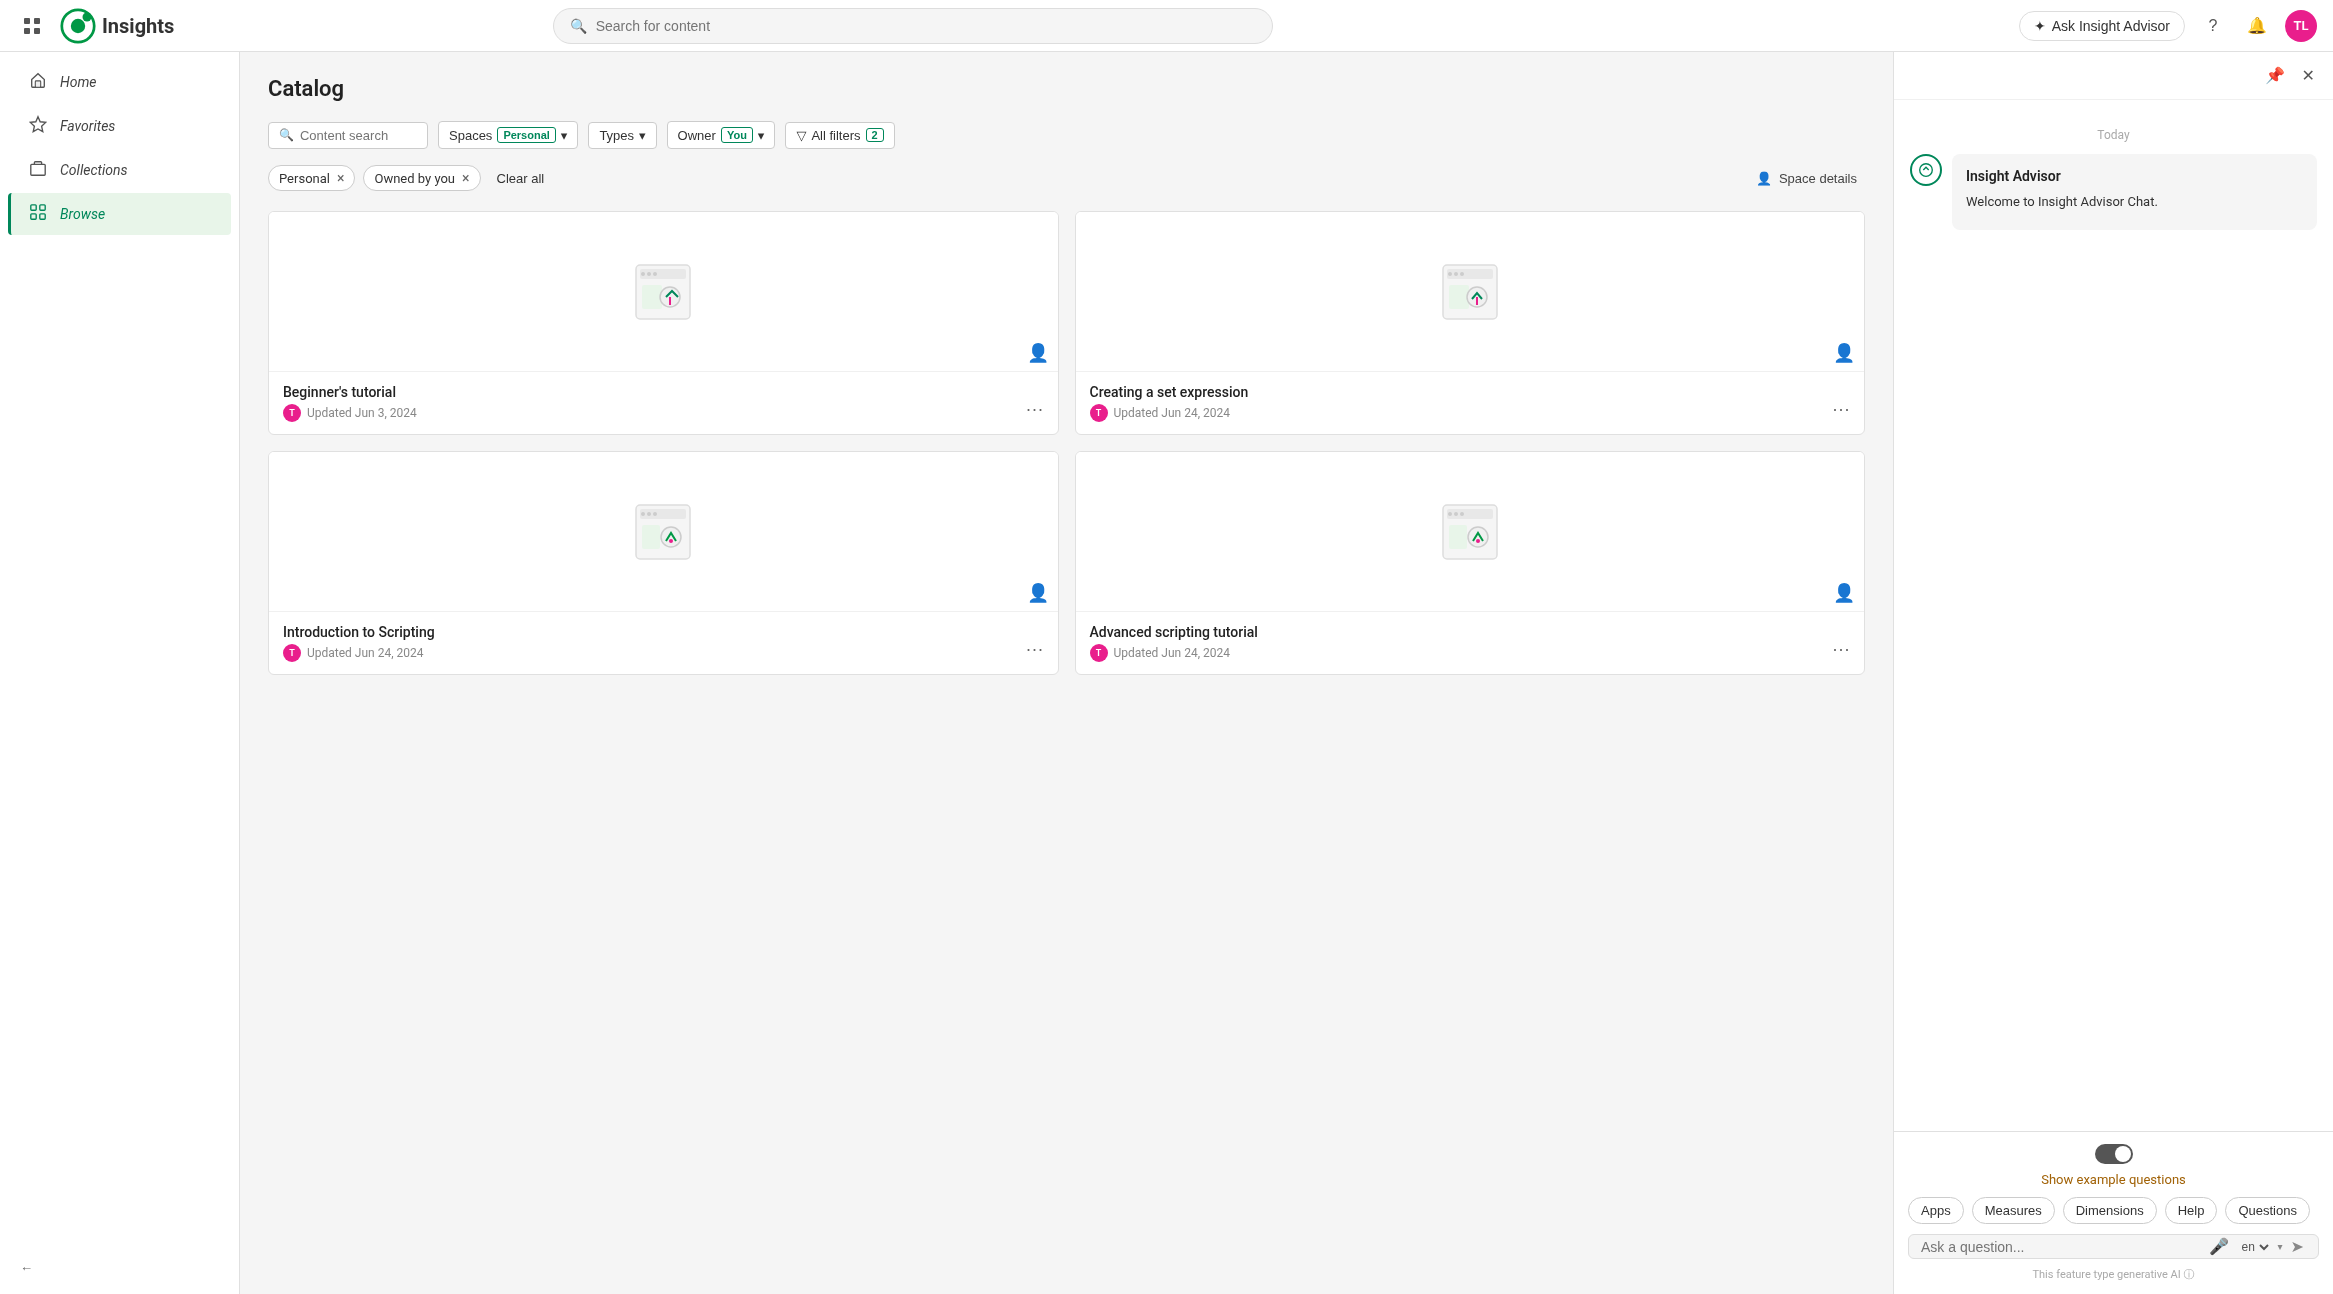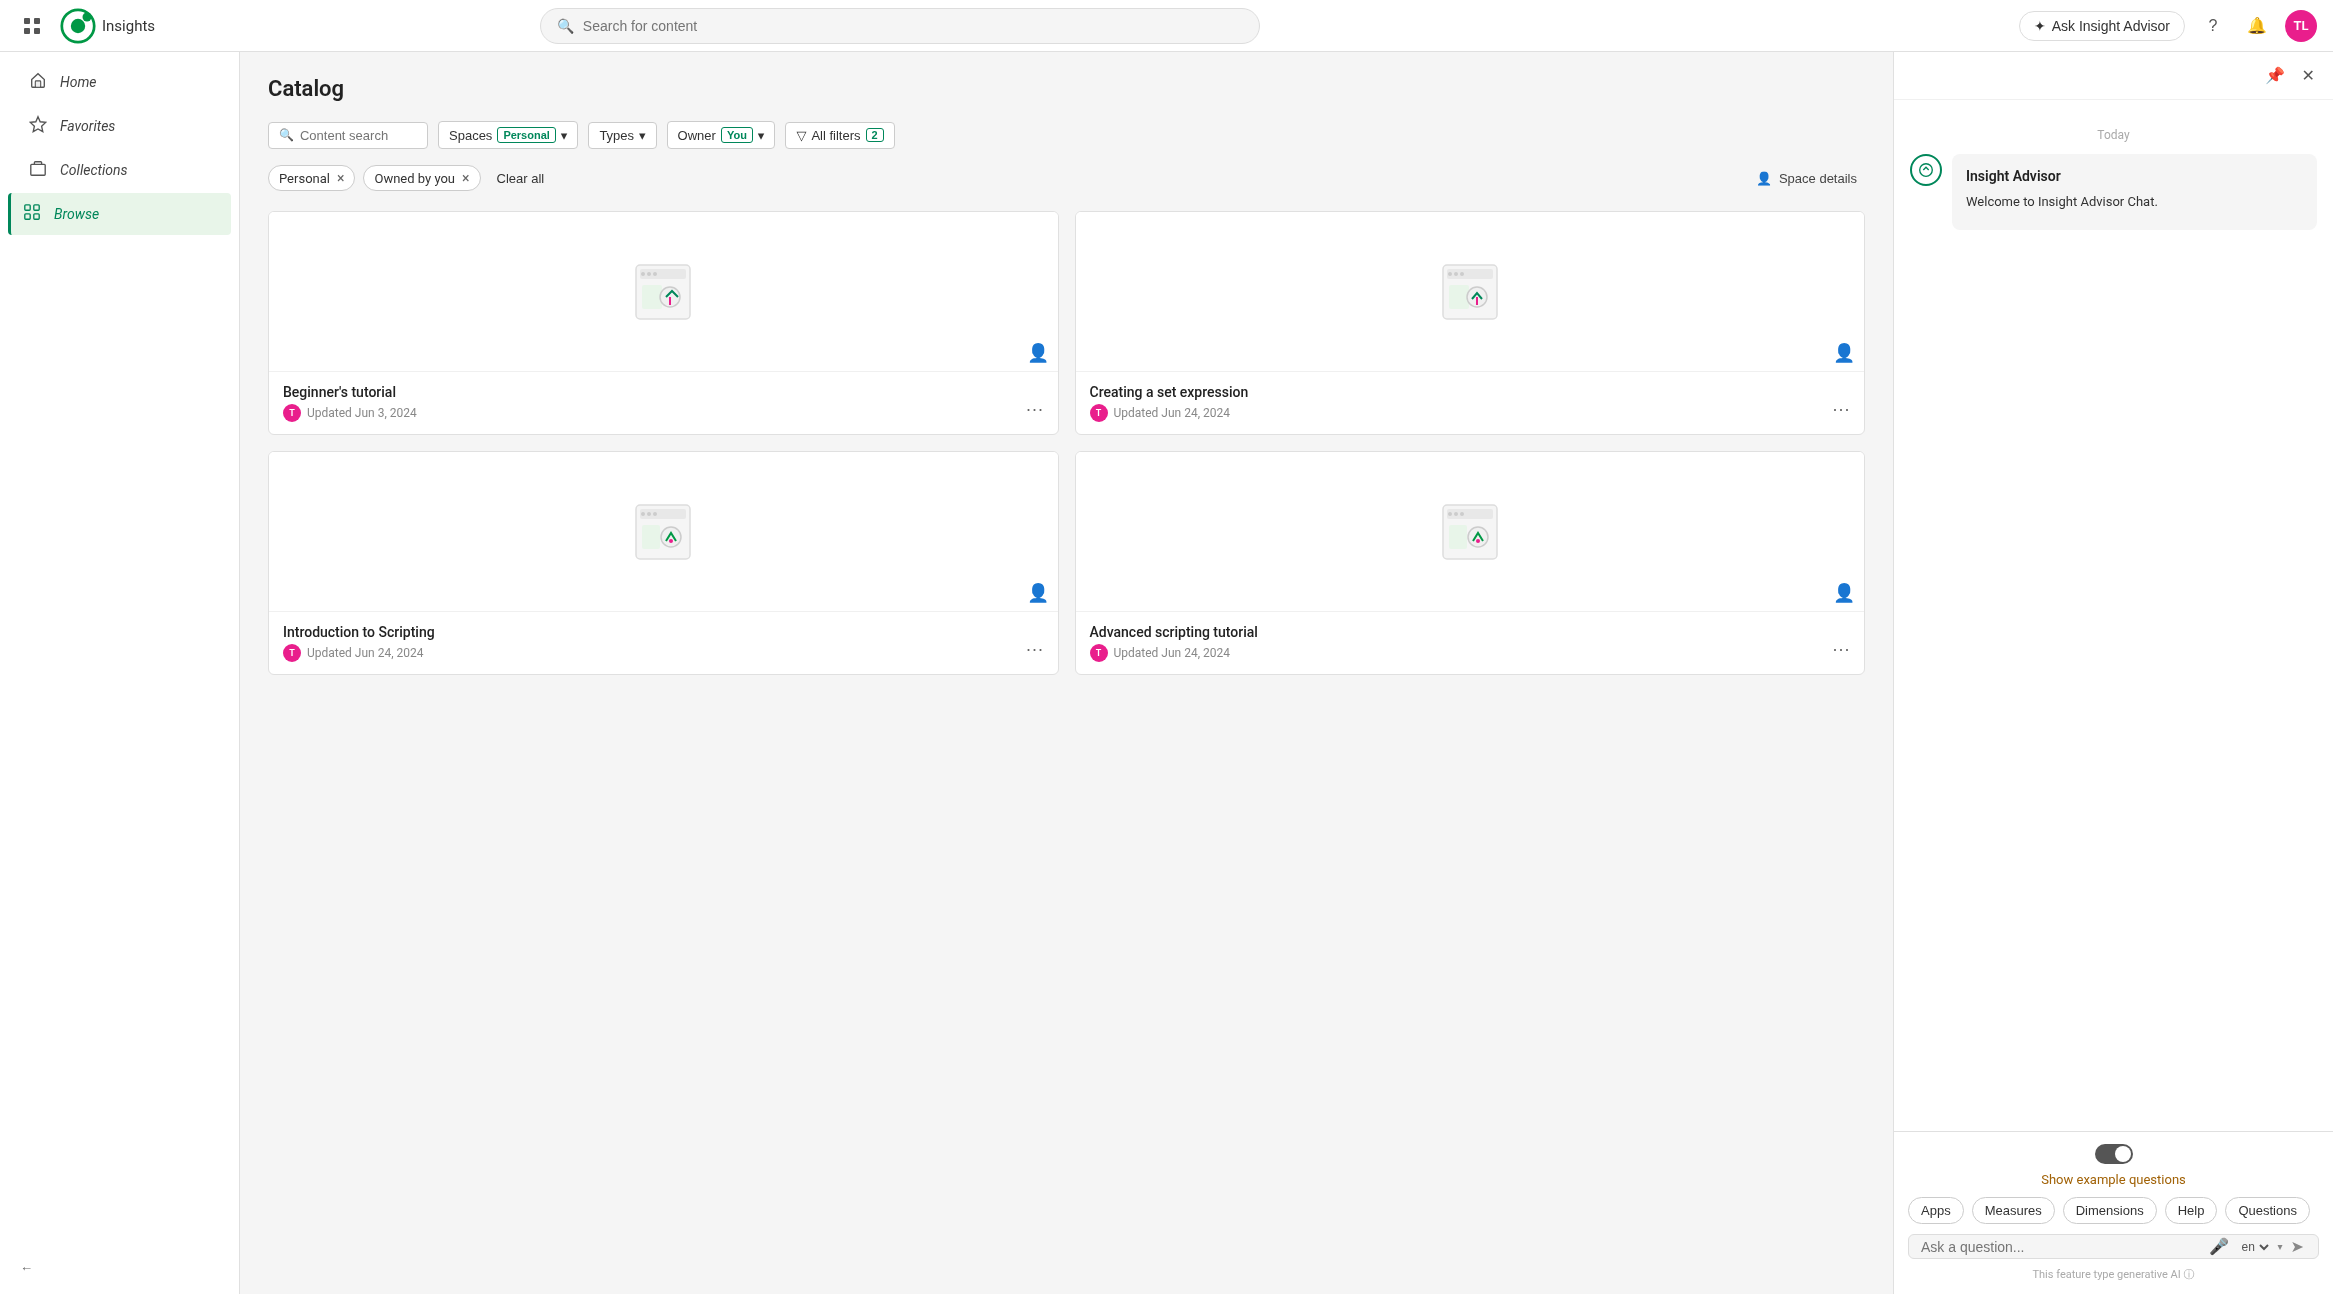--- a/index.html
+++ b/index.html
@@ -6,21 +6,21 @@
     body { font-family: -apple-system, BlinkMacSystemFont, 'Segoe UI', Roboto, sans-serif; background: #f5f5f5; display: flex; flex-direction: column; height: 100vh; overflow: hidden; }
 
     
     .topnav {
       display: flex; align-items: center; background: #fff; height: 52px;
       border-bottom: 1px solid #e0e0e0; padding: 0 16px; gap: 12px; flex-shrink: 0; z-index: 10;
     }
     .topnav-grid-icon { color: #555; cursor: pointer; font-size: 18px; }
     .topnav-logo { display: flex; align-items: center; gap: 6px; cursor: pointer; }
     .topnav-logo-svg { width: 36px; height: 36px; }
-    .topnav-app-name { font-size: 15px; color: #333; font-weight: 400; }
+    .topnav-app-name { font-size: 20px; color: #333; font-weight: 700; }
     .topnav-search {
       flex: 1; max-width: 720px; margin: 0 auto;
       display: flex; align-items: center; background: #f5f5f5; border: 1px solid #ddd;
       border-radius: 24px; padding: 0 16px; height: 36px; gap: 8px;
     }
     .topnav-search input {
       border: none; background: transparent; outline: none; font-size: 14px; color: #555; width: 100%;
     }
     .topnav-right { display: flex; align-items: center; gap: 12px; margin-left: auto; }
     .ask-insight-btn {
@@ -44,21 +44,21 @@
 
     
     .sidebar {
       width: 240px; background: #fff; border-right: 1px solid #e0e0e0;
       display: flex; flex-direction: column; padding: 8px 0; flex-shrink: 0;
     }
     .sidebar-item {
       display: flex; align-items: center; gap: 12px; padding: 10px 20px;
       cursor: pointer; font-size: 14px; color: #444; border-radius: 4px; margin: 1px 8px; font-style: italic;
     }
-    .sidebar-item.active { background: #e8f5e9; color: #00875a; border-left: 3px solid #00875a; padding-left: 11px; }
+    .sidebar-item.active { background: #e8f5e9; color: #00875a; border-left: 3px solid #00875a; padding-left: 17px; }
     .sidebar-item .icon { font-size: 16px; width: 20px; text-align: center; }
     .sidebar-bottom { margin-top: auto; padding: 12px 20px; }
     .sidebar-collapse-btn {
       display: flex; align-items: center; gap: 6px; cursor: pointer; color: #666; font-size: 13px;
       border: none; background: transparent;
     }
 
     
     .content-area { flex: 1; overflow: hidden; display: flex; flex-direction: column; background: #f5f5f5; }
 

